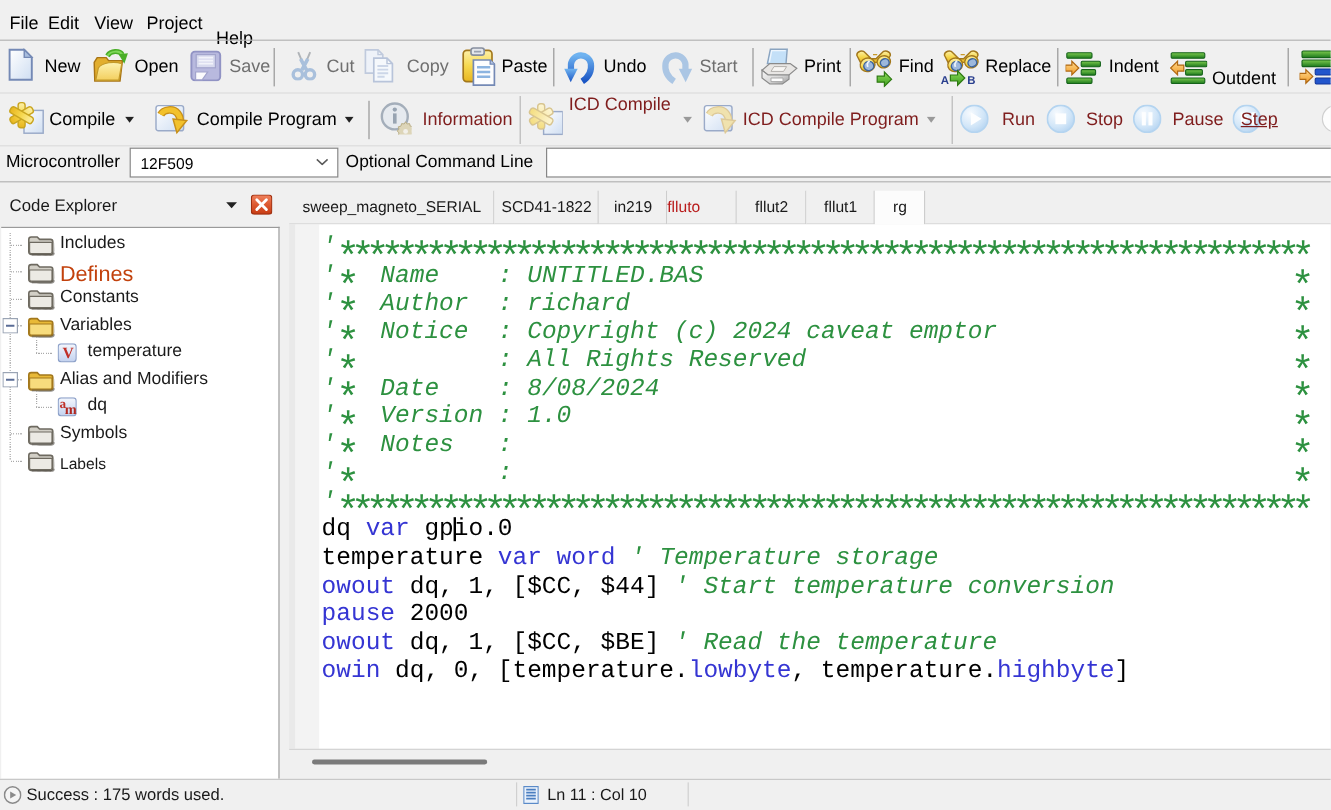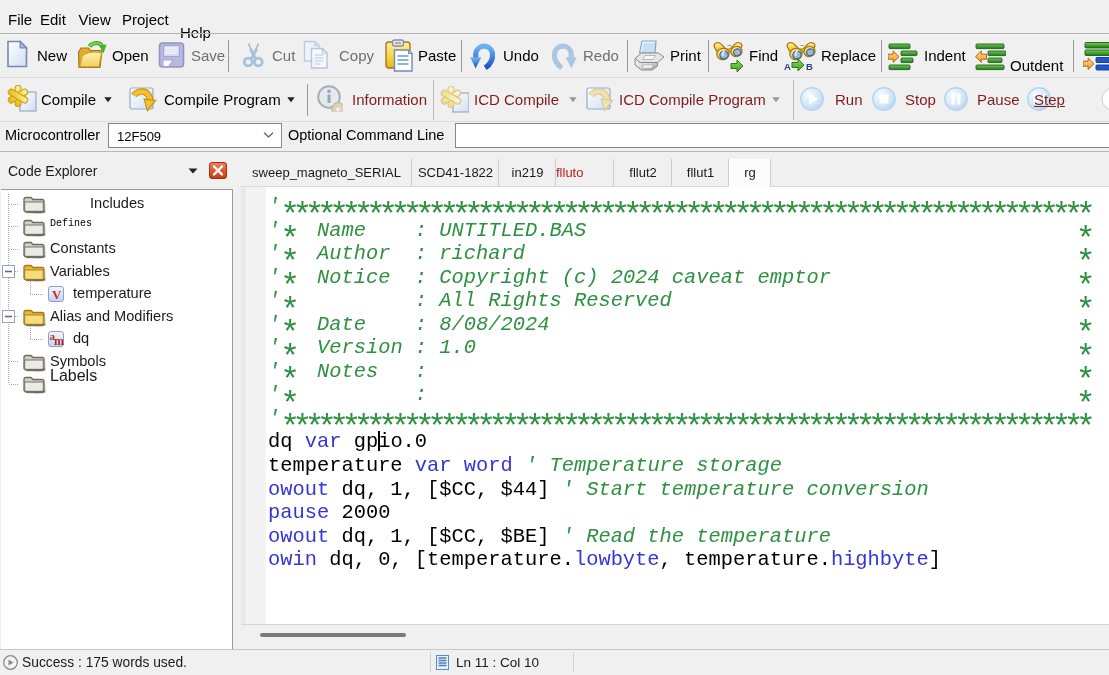--- a/index.html
+++ b/index.html
@@ -126,21 +126,21 @@
 <div class="sep" style="left:461px;top:40px;height:32px;"></div>
 <svg class="abs" style="left:469px;top:40px;" width="28" height="30" viewBox="0 0 28 30">
     <path d="M6.8 21 V13.5 A8.4 8.4 0 0 1 23.4 13 C24.2 18.8 21.6 24.2 16.2 27.8" fill="none" stroke="url(#blu)" stroke-width="5.2"></path>
     <path d="M1.2 17.2 H12.4 L6.6 28.6 Z" fill="url(#blu)"></path>
   </svg>
 <div class="lbl" style="left:503px;top:47px;">Undo</div>
 <svg class="abs" style="left:550px;top:40px;" width="28" height="30" viewBox="0 0 28 30">
     <path d="M21.2 21 V13.5 A8.4 8.4 0 0 0 4.6 13 C3.8 18.8 6.4 24.2 11.8 27.8" fill="none" stroke="#abc6e4" stroke-width="5.2"></path>
     <path d="M26.8 17.2 H15.6 L21.4 28.6 Z" fill="#abc6e4"></path>
   </svg>
-<div class="lbl dis" style="left:583px;top:47px;">Redo</div>
+<div class="lbl dis" style="left:583px;top:47px;">Start</div>
 <div class="sep" style="left:627px;top:40px;height:32px;"></div>
 <svg class="abs" style="left:634px;top:39px;" width="32" height="32" viewBox="0 0 32 32">
     <path d="M5.5 14 L8 2 L22 2 L21 14 Z" fill="#c4e0f8" stroke="#8aa4c0" stroke-width="1.2"></path>
     <path d="M7.2 12.8 L9.1 3.2 L20.7 3.2" fill="none" stroke="#eef6fe" stroke-width="1.1"></path>
     <path d="M1 19.5 L7.5 14 H24.5 L30 18 L23.5 23.5 H6 Z" fill="#e8e6e4" stroke="#8a8a8a" stroke-width="1"></path>
     <path d="M11 16.5 H21.5 L19 20.5 H8.5 Z" fill="#f8f6f4" stroke="#b0aca8" stroke-width="0.8"></path>
     <path d="M1 19.5 L6 23.5 H23.5 V27 L18 31 H7.5 L1 26 Z" fill="url(#gray3d)" stroke="#8a8a8a" stroke-width="1"></path>
     <path d="M8.5 26 H18.5 V29 H8.5 Z" fill="#fdfdfd" stroke="#a8a8a8" stroke-width="0.8"></path>
   </svg>
 <div class="lbl" style="left:670px;top:47px;">Print</div>
@@ -234,21 +234,21 @@
     <circle cx="22" cy="24.5" r="2" fill="#f2f0ea"></circle>
   </svg>
 <div class="lbl dis2" style="left:352px;top:91px;">Information</div>
 <div class="sep2" style="left:433px;top:80px;height:40px;"></div>
 <svg class="abs" style="left:440px;top:85px;" width="29" height="28" viewBox="0 0 29 28">
     <rect x="13" y="8" width="16" height="19" fill="url(#pg)" stroke="#9aaac8" stroke-width="1.2"></rect>
     <rect x="8.1" y="1.5" width="5.8" height="21.0" rx="2.2" fill="url(#goldL)" stroke="#d8c590" stroke-width="1.2" transform="rotate(0 11 12)"></rect>
     <rect x="8.1" y="1.5" width="5.8" height="21.0" rx="2.2" fill="url(#goldL)" stroke="#d8c590" stroke-width="1.2" transform="rotate(60 11 12)"></rect>
     <rect x="8.1" y="1.5" width="5.8" height="21.0" rx="2.2" fill="url(#goldL)" stroke="#d8c590" stroke-width="1.2" transform="rotate(120 11 12)"></rect>
   </svg>
-<div class="lbl dis2" style="left:474px;top:91px;">ICD Compile</div>
+<div class="lbl dis2" style="left:474px;top:79px;">ICD Compile</div>
 <svg class="abs" style="left:569px;top:97px;" width="8" height="5.5" viewBox="0 0 8 5.5">
     <path d="M0.3 0.3 H7.7 L4 5.2 Z" fill="#999"></path>
   </svg>
 <svg class="abs" style="left:585px;top:85px;" width="29" height="28" viewBox="0 0 29 28">
     <rect x="2" y="3" width="23" height="21" rx="2" fill="url(#pg)" stroke="#9aaac8" stroke-width="1.2"></rect>
     <path d="M6 10.5 C8.5 6 16.5 5 20 9.5 C21.8 11.8 22.3 14 22 16" fill="none" stroke="#ddc998" stroke-width="6.4"></path>
     <path d="M6 10.5 C8.5 6 16.5 5 20 9.5 C21.8 11.8 22.3 14 22 16" fill="none" stroke="#f0e2ae" stroke-width="4.2"></path>
     <path d="M16.2 14.2 L27.6 15.4 L19.4 25.6 Z" fill="#f0e2ae" stroke="#ddc998" stroke-width="1.2"></path>
   </svg>
 <div class="lbl dis2" style="left:619px;top:91px;">ICD Compile Program</div>
@@ -301,29 +301,29 @@
   </svg>
 <div class="abs" style="left:1px;top:189px;width:231px;height:459px;background:#fff;border-top:1px solid #9a9a9a;border-right:1px solid #9a9a9a;"></div>
 <div class="abs" style="left:8px;top:194px;width:1px;height:189px;background-image:repeating-linear-gradient(to bottom,#aaa 0 1px,transparent 1px 2px);"></div>
 <div class="abs" style="left:9px;top:203.8px;width:10px;height:1px;background-image:repeating-linear-gradient(to right,#aaa 0 1px,transparent 1px 2px);"></div>
 <svg class="abs" style="left:22px;top:193.25px;" width="24" height="21" viewBox="0 0 24 21">
     <path d="M2 6.5 C2 5.4 2.9 4.5 4 4.5 H9 L11 6.5 H20 C21.1 6.5 22 7.4 22 8.5 V17 C22 18.1 21.1 19 20 19 H4 C2.9 19 2 18.1 2 17 Z" fill="#d2cfc6" stroke="#6e6a60" stroke-width="1.3"></path>
     <path d="M2.7 9 H21.3 V16.8 C21.3 17.8 20.7 18.3 20 18.3 H4 C3.3 18.3 2.7 17.8 2.7 16.8 Z" fill="#eceae4" stroke="#6e6a60" stroke-width="0.9"></path>
     <path d="M22.6 8 C23.4 9 23.4 18.6 22 19.4 C21 20 6 19.9 5 19.6 C8 20.3 21 20.6 22.2 19.8 C23.8 18.8 23.6 9.4 22.6 8 Z" fill="#4a463e" opacity="0.55"></path>
     <path d="M4.5 19.4 H21 C22.5 19.4 23 18.6 23 17.6" fill="none" stroke="#55514a" stroke-width="1.6" opacity="0.5"></path>
   </svg>
-<div class="lbl" style="left:50px;top:195.2px;font-size:14.6px;color:#1a1a1a;margin-left:40px;">Includes</div>
+<div class="lbl" style="left:50px;top:195.2px;font-size:14.6px;color:#1a1a1a;">Includes</div>
 <div class="abs" style="left:9px;top:226.2px;width:10px;height:1px;background-image:repeating-linear-gradient(to right,#aaa 0 1px,transparent 1px 2px);"></div>
 <svg class="abs" style="left:22px;top:215.75px;" width="24" height="21" viewBox="0 0 24 21">
     <path d="M2 6.5 C2 5.4 2.9 4.5 4 4.5 H9 L11 6.5 H20 C21.1 6.5 22 7.4 22 8.5 V17 C22 18.1 21.1 19 20 19 H4 C2.9 19 2 18.1 2 17 Z" fill="#d2cfc6" stroke="#6e6a60" stroke-width="1.3"></path>
     <path d="M2.7 9 H21.3 V16.8 C21.3 17.8 20.7 18.3 20 18.3 H4 C3.3 18.3 2.7 17.8 2.7 16.8 Z" fill="#eceae4" stroke="#6e6a60" stroke-width="0.9"></path>
     <path d="M22.6 8 C23.4 9 23.4 18.6 22 19.4 C21 20 6 19.9 5 19.6 C8 20.3 21 20.6 22.2 19.8 C23.8 18.8 23.6 9.4 22.6 8 Z" fill="#4a463e" opacity="0.55"></path>
     <path d="M4.5 19.4 H21 C22.5 19.4 23 18.6 23 17.6" fill="none" stroke="#55514a" stroke-width="1.6" opacity="0.5"></path>
   </svg>
-<div class="lbl" style="left:50px;top:217.8px;font-size:10px;color:#000000;font-family:Liberation Mono, monospace;">Defines</div>
+<div class="lbl" style="left:50px;top:217.8px;font-size:18px;color:#c2410c;">Defines</div>
 <div class="abs" style="left:9px;top:248.8px;width:10px;height:1px;background-image:repeating-linear-gradient(to right,#aaa 0 1px,transparent 1px 2px);"></div>
 <svg class="abs" style="left:22px;top:238.25px;" width="24" height="21" viewBox="0 0 24 21">
     <path d="M2 6.5 C2 5.4 2.9 4.5 4 4.5 H9 L11 6.5 H20 C21.1 6.5 22 7.4 22 8.5 V17 C22 18.1 21.1 19 20 19 H4 C2.9 19 2 18.1 2 17 Z" fill="#d2cfc6" stroke="#6e6a60" stroke-width="1.3"></path>
     <path d="M2.7 9 H21.3 V16.8 C21.3 17.8 20.7 18.3 20 18.3 H4 C3.3 18.3 2.7 17.8 2.7 16.8 Z" fill="#eceae4" stroke="#6e6a60" stroke-width="0.9"></path>
     <path d="M22.6 8 C23.4 9 23.4 18.6 22 19.4 C21 20 6 19.9 5 19.6 C8 20.3 21 20.6 22.2 19.8 C23.8 18.8 23.6 9.4 22.6 8 Z" fill="#4a463e" opacity="0.55"></path>
     <path d="M4.5 19.4 H21 C22.5 19.4 23 18.6 23 17.6" fill="none" stroke="#55514a" stroke-width="1.6" opacity="0.5"></path>
   </svg>
 <div class="lbl" style="left:50px;top:240.2px;font-size:14.6px;color:#1a1a1a;">Constants</div>
 <div class="abs" style="left:9px;top:271.2px;width:10px;height:1px;background-image:repeating-linear-gradient(to right,#aaa 0 1px,transparent 1px 2px);"></div>
 <svg class="abs" style="left:22px;top:260.75px;" width="24" height="21" viewBox="0 0 24 21">
@@ -372,21 +372,21 @@
     <path d="M4.5 19.4 H21 C22.5 19.4 23 18.6 23 17.6" fill="none" stroke="#55514a" stroke-width="1.6" opacity="0.5"></path>
   </svg>
 <div class="lbl" style="left:50px;top:352.8px;font-size:14.6px;color:#1a1a1a;">Symbols</div>
 <div class="abs" style="left:9px;top:383.8px;width:10px;height:1px;background-image:repeating-linear-gradient(to right,#aaa 0 1px,transparent 1px 2px);"></div>
 <svg class="abs" style="left:22px;top:373.25px;" width="24" height="21" viewBox="0 0 24 21">
     <path d="M2 6.5 C2 5.4 2.9 4.5 4 4.5 H9 L11 6.5 H20 C21.1 6.5 22 7.4 22 8.5 V17 C22 18.1 21.1 19 20 19 H4 C2.9 19 2 18.1 2 17 Z" fill="#d2cfc6" stroke="#6e6a60" stroke-width="1.3"></path>
     <path d="M2.7 9 H21.3 V16.8 C21.3 17.8 20.7 18.3 20 18.3 H4 C3.3 18.3 2.7 17.8 2.7 16.8 Z" fill="#eceae4" stroke="#6e6a60" stroke-width="0.9"></path>
     <path d="M22.6 8 C23.4 9 23.4 18.6 22 19.4 C21 20 6 19.9 5 19.6 C8 20.3 21 20.6 22.2 19.8 C23.8 18.8 23.6 9.4 22.6 8 Z" fill="#4a463e" opacity="0.55"></path>
     <path d="M4.5 19.4 H21 C22.5 19.4 23 18.6 23 17.6" fill="none" stroke="#55514a" stroke-width="1.6" opacity="0.5"></path>
   </svg>
-<div class="lbl" style="left:50px;top:367px;font-size:16px;color:#1a1a1a;">Labels</div>
+<div class="lbl" style="left:50px;top:379px;font-size:13px;color:#1a1a1a;">Labels</div>
 <div class="abs" style="left:241px;top:159px;width:170px;height:27px;background:#f0f0f0;border-right:1px solid #cdcdcd;border-bottom:1px solid #d9d9d9;"></div>
 <div class="abs" style="left:241px;top:165px;width:171px;text-align:center;font-size:13px;color:#1a1a1a;white-space:nowrap;">sweep_magneto_SERIAL</div>
 <div class="abs" style="left:412px;top:159px;width:86px;height:27px;background:#f0f0f0;border-right:1px solid #cdcdcd;border-bottom:1px solid #d9d9d9;"></div>
 <div class="abs" style="left:412px;top:165px;width:87px;text-align:center;font-size:13px;color:#1a1a1a;white-space:nowrap;">SCD41-1822</div>
 <div class="abs" style="left:499px;top:159px;width:56px;height:27px;background:#f0f0f0;border-right:1px solid #cdcdcd;border-bottom:1px solid #d9d9d9;"></div>
 <div class="abs" style="left:499px;top:165px;width:57px;text-align:center;font-size:13px;color:#1a1a1a;white-space:nowrap;">in219</div>
 <div class="abs" style="left:556px;top:159px;width:57px;height:27px;background:#f0f0f0;border-right:1px solid #cdcdcd;border-bottom:1px solid #d9d9d9;"></div>
 <div class="abs" style="left:556px;top:165px;width:58px;text-align:left;font-size:13px;color:#b91c1c;white-space:nowrap;">flluto</div>
 <div class="abs" style="left:614px;top:159px;width:57px;height:27px;background:#f0f0f0;border-right:1px solid #cdcdcd;border-bottom:1px solid #d9d9d9;"></div>
 <div class="abs" style="left:614px;top:165px;width:58px;text-align:center;font-size:13px;color:#1a1a1a;white-space:nowrap;">fllut2</div>

